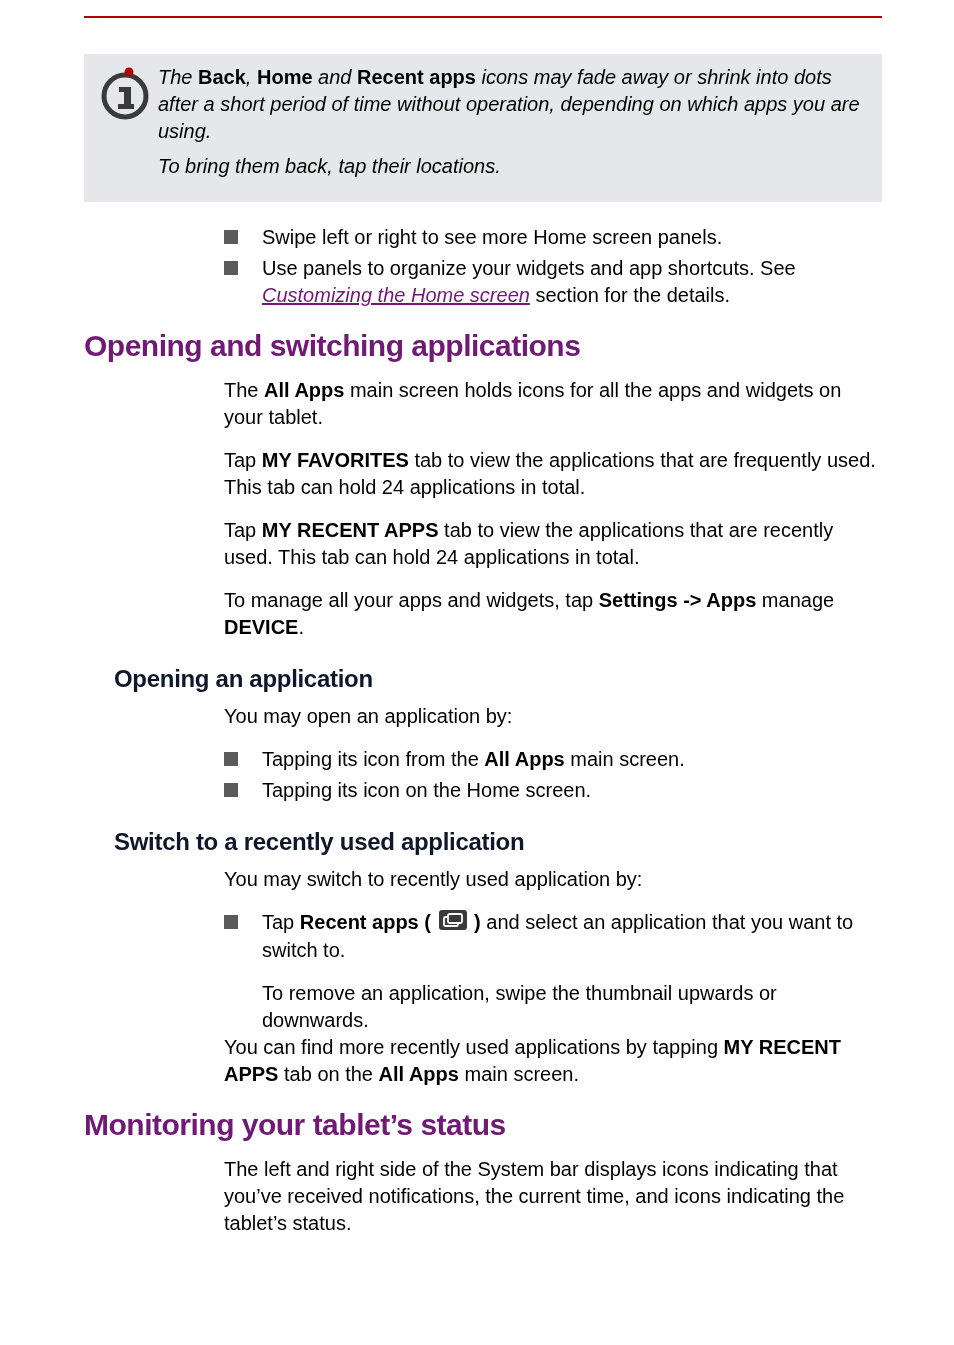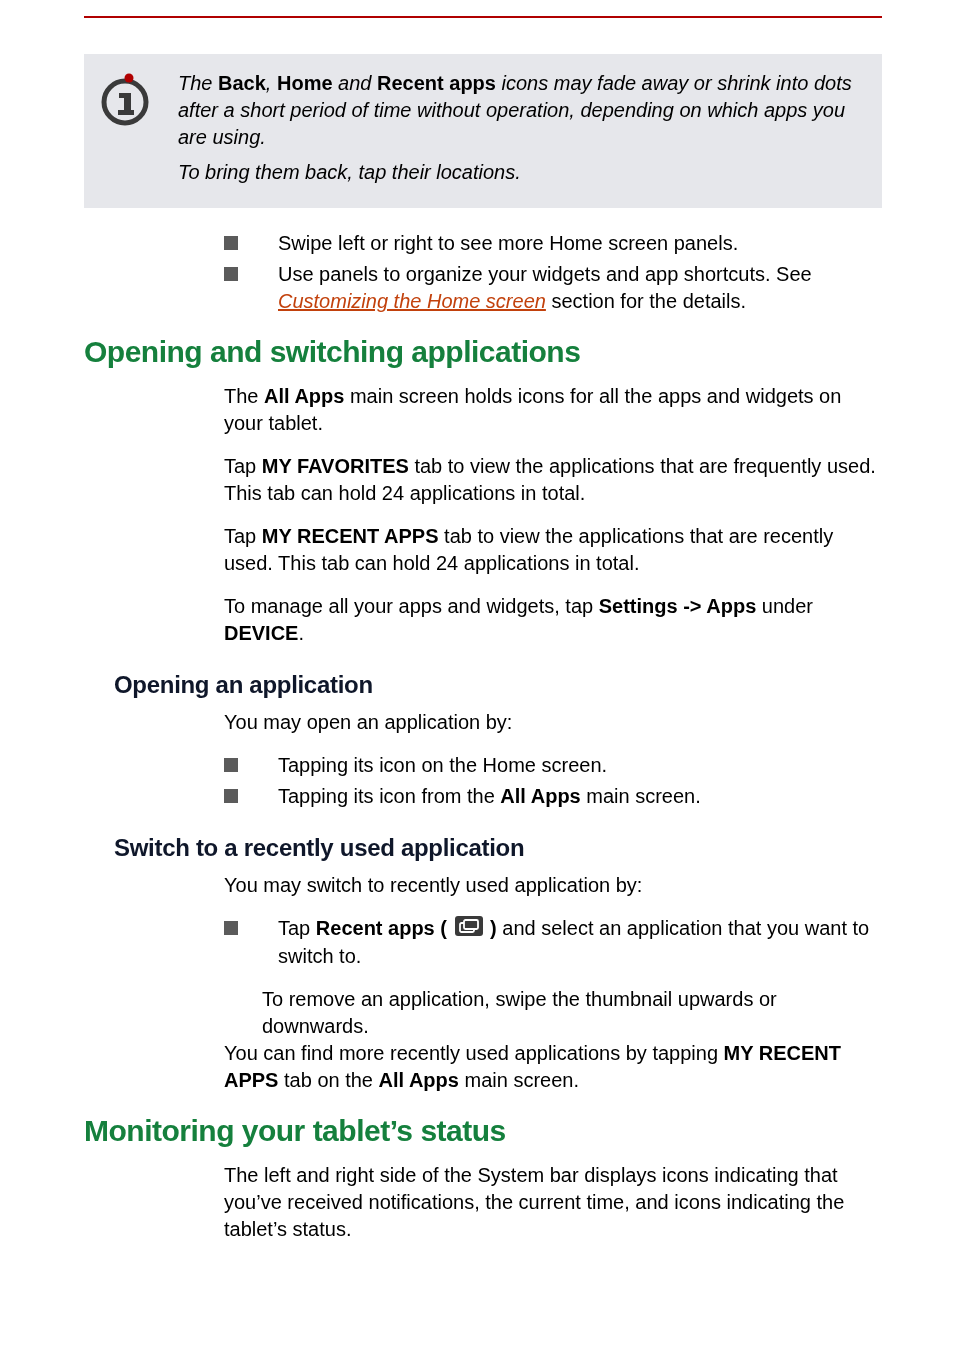--- a/index.html
+++ b/index.html
@@ -1,30 +1,30 @@
 <!DOCTYPE html>
 <html><head>
 <meta charset="utf-8">
 <style>
   * { box-sizing: border-box; margin: 0; padding: 0; }
   html, body { width: 954px; background: #fff; font-family: Arial, Helvetica, sans-serif; color: #000; }
   .page { width: 954px; padding: 16px 72px 24px 84px; }
   .top-rule { border-top: 2px solid #b00000; margin: 0 0 36px 0; }
-  .note-box { background: #e6e7eb; padding: 16px 16px 14px 16px; display: flex; gap: 28px; margin-bottom: 22px; }
+  .note-box { background: #e6e7eb; padding: 10px 16px 14px 16px; display: flex; gap: 8px; margin-bottom: 22px; }
   .note-icon { flex: 0 0 50px; display:flex; justify-content:center; }
   .note-text { flex: 1; font-style: italic; font-size: 20px; line-height: 1.35; }
   .note-text p { margin-bottom: 8px; }
   .bullets { margin-left: 140px; margin-bottom: 16px; }
-  .bullets .row { display:flex; align-items:flex-start; gap: 40px; font-size: 20px; line-height:1.35; margin-bottom:4px; }
+  .bullets .row { display:flex; align-items:flex-start; gap: 24px; font-size: 20px; line-height:1.35; margin-bottom:4px; }
   .square { flex:0 0 14px; height:14px; background:#5b5b5b; margin-top:6px; }
-  .h1 { color:#15803d; font-family: Arial, Helvetica, sans-serif; font-weight: 900; font-size: 30px; margin: 20px 0 14px 0; letter-spacing: -0.5px; }
+  .h1 { color:#701a75; font-family: Arial, Helvetica, sans-serif; font-weight: 900; font-size: 30px; margin: 20px 0 14px 0; letter-spacing: -0.5px; }
   .h2 { color:#0f172a; font-family: Arial, Helvetica, sans-serif; font-weight: 900; font-size: 24px; margin: 24px 0 10px 30px; letter-spacing: -0.3px; }
   .body-p { margin-left: 140px; font-size: 20px; line-height: 1.35; margin-bottom: 16px; }
   .indent-p { margin-left: 178px; font-size: 20px; line-height: 1.35; margin-bottom: 0; }
-  .link { color:#c2410c; font-style: italic; }
+  .link { color:#701a75; font-style: italic; }
   b { font-weight: bold; font-style: normal; }
   .sbold { font-weight: bold; }
   .recent-ico { display:inline-block; vertical-align:middle; margin:0 2px; }
   .note-svg-wrap { width:50px; height:58px; }
 </style>
 </head>
 <body>
 
 <div class="page">
 
@@ -70,35 +70,35 @@
 
   <p class="body-p">
     <span>Tap </span><span class="sbold">MY FAVORITES</span><span> tab to view the applications that are frequently used. This tab can hold 24 applications in total.</span>
   </p>
 
   <p class="body-p">
     <span>Tap </span><span class="sbold">MY RECENT APPS</span><span> tab to view the applications that are recently used. This tab can hold 24 applications in total.</span>
   </p>
 
   <p class="body-p">
-    <span>To manage all your apps and widgets, tap </span><span class="sbold">Settings -&gt; Apps</span><span> under </span><span class="sbold">DEVICE</span><span>.</span>
+    <span>To manage all your apps and widgets, tap </span><span class="sbold">Settings -&gt; Apps</span><span> manage </span><span class="sbold">DEVICE</span><span>.</span>
   </p>
 
   <div class="h2">Opening an application</div>
   <p class="body-p">You may open an application by:</p>
   <div class="bullets">
     <div class="row">
       <div class="square"></div>
-      <div>Tapping its icon on the Home screen.</div>
+      <div>
+        <span>Tapping its icon from the </span><span class="sbold">All Apps</span><span> main screen.</span>
+      </div>
     </div>
     <div class="row">
       <div class="square"></div>
-      <div>
-        <span>Tapping its icon from the </span><span class="sbold">All Apps</span><span> main screen.</span>
-      </div>
+      <div>Tapping its icon on the Home screen.</div>
     </div>
   </div>
 
   <div class="h2">Switch to a recently used application</div>
   <p class="body-p">You may switch to recently used application by:</p>
   <div class="bullets">
     <div class="row">
       <div class="square"></div>
       <div>
         <span>Tap </span><span class="sbold">Recent apps ( </span><span class="recent-ico"><svg width="28" height="20" viewBox="0 0 28 20">

